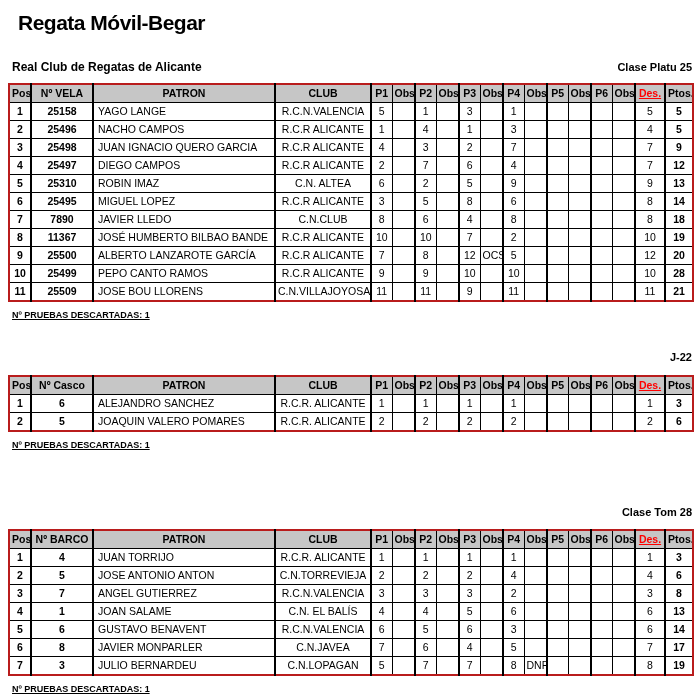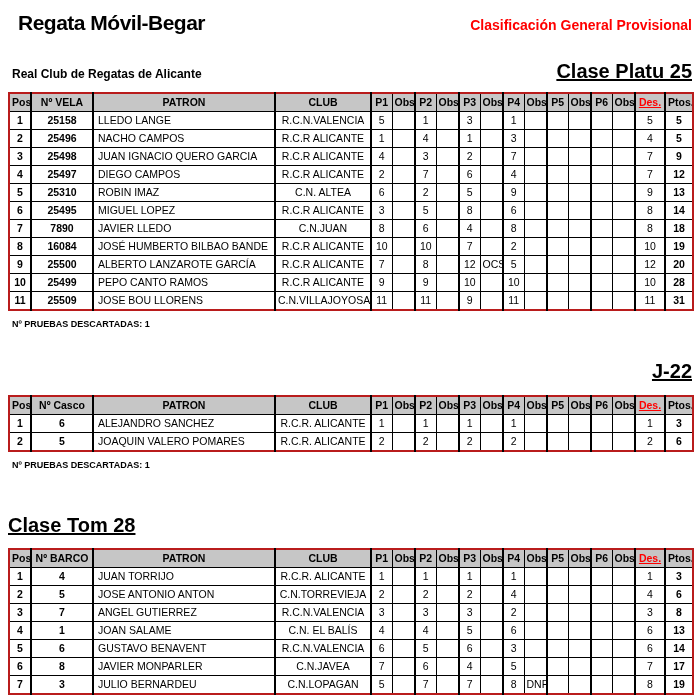--- a/index.html
+++ b/index.html
@@ -16,27 +16,27 @@
     margin-top: 11px;
     display: flex; justify-content: space-between; align-items: baseline;
   }
   .doc-title { font-size: 21px; font-weight: bold; padding-left: 10px; letter-spacing: -0.5px; text-align: center; }
   .doc-subtitle { font-size: 14px; font-weight: bold; color: #ff0000; }
 
   .section-heading-row {
     display: flex; justify-content: space-between; align-items: baseline;
   }
   .left-heading { font-size: 12px; font-weight: bold; padding-left: 4px; }
-  .right-heading { font-size: 20px; font-weight: bold; text-decoration: underline; }
+  .right-heading { font-size: 11px; font-weight: bold; }
 
   .sec1 .section-heading-row { margin-top: 25px; }
   .sec1 table { margin-top: 9px; }
   .sec2 .section-heading-row { margin-top: 31px; justify-content: flex-end; text-align: center; }
   .sec2 table { margin-top: 12px; }
-  .sec3 .section-heading-row { margin-top: 44px; }
+  .sec3 .section-heading-row { margin-top: 56px; justify-content: flex-end; }
   .sec3 table { margin-top: 11px; }
 
   table {
     border-collapse: collapse; table-layout: fixed;
     width: 684px;
     border: 2px solid #b91c1c;
     font-size: 10.5px;
   }
   th, td {
     border: 1px solid #000;
@@ -45,30 +45,29 @@
     text-align: center;
     overflow: hidden; white-space: nowrap;
     line-height: 17px;
   }
   th { background: #c6c6c6; font-weight: bold; font-size: 10.5px; }
   th.red { color: #ff0000; text-decoration: underline; }
   .bl { border-left: 2px solid #000; }
   td.patron { text-align: left; padding-left: 4px; }
   td.pos, td.boat, td.ptos { font-weight: bold; }
 
-  .footnote { font-size: 9px; font-weight: bold; margin-top: 8px; padding-left: 4px; }
+  .footnote { font-size: 9px; font-weight: bold; margin-top: 8px; padding-left: 4px; text-decoration: underline; }
 </style>
 </head>
 <body>
 
 <div class="page">
 
   <div class="title-row">
     <span class="doc-title">Regata Móvil-Begar</span>
-    <span class="doc-subtitle">Clasificación General Provisional</span>
   </div>
 
   <div class="sec1">
     <div class="section-heading-row">
       <span class="left-heading">Real Club de Regatas de Alicante</span>
       <span class="right-heading">Clase Platu 25</span>
     </div>
     <table>
         <colgroup>
           <col style="width: 22px;">
@@ -109,21 +108,21 @@
             <th class="bl ">P6</th>
             <th class="">Obs</th>
             <th class="bl red">Des.</th>
             <th class="bl ">Ptos.</th>
           </tr>
         </thead>
         <tbody>
           <tr>
             <td class="pos">1</td>
             <td class="boat bl">25158</td>
-            <td class="patron bl">LLEDO LANGE</td>
+            <td class="patron bl">YAGO LANGE</td>
             <td class="club bl">R.C.N.VALENCIA</td>
             <td class="p bl">5</td>
             <td class="obs"></td>
             <td class="p bl">1</td>
             <td class="obs"></td>
             <td class="p bl">3</td>
             <td class="obs"></td>
             <td class="p bl">1</td>
             <td class="obs"></td>
             <td class="p bl"></td>
@@ -230,39 +229,39 @@
             <td class="obs"></td>
             <td class="p bl"></td>
             <td class="obs"></td>
             <td class="des bl">8</td>
             <td class="ptos bl">14</td>
           </tr>
           <tr>
             <td class="pos">7</td>
             <td class="boat bl">7890</td>
             <td class="patron bl">JAVIER LLEDO</td>
-            <td class="club bl">C.N.JUAN</td>
+            <td class="club bl">C.N.CLUB</td>
             <td class="p bl">8</td>
             <td class="obs"></td>
             <td class="p bl">6</td>
             <td class="obs"></td>
             <td class="p bl">4</td>
             <td class="obs"></td>
             <td class="p bl">8</td>
             <td class="obs"></td>
             <td class="p bl"></td>
             <td class="obs"></td>
             <td class="p bl"></td>
             <td class="obs"></td>
             <td class="des bl">8</td>
             <td class="ptos bl">18</td>
           </tr>
           <tr>
             <td class="pos">8</td>
-            <td class="boat bl">16084</td>
+            <td class="boat bl">11367</td>
             <td class="patron bl">JOSÉ HUMBERTO BILBAO BANDE</td>
             <td class="club bl">R.C.R ALICANTE</td>
             <td class="p bl">10</td>
             <td class="obs"></td>
             <td class="p bl">10</td>
             <td class="obs"></td>
             <td class="p bl">7</td>
             <td class="obs"></td>
             <td class="p bl">2</td>
             <td class="obs"></td>
@@ -324,21 +323,21 @@
             <td class="obs"></td>
             <td class="p bl">9</td>
             <td class="obs"></td>
             <td class="p bl">11</td>
             <td class="obs"></td>
             <td class="p bl"></td>
             <td class="obs"></td>
             <td class="p bl"></td>
             <td class="obs"></td>
             <td class="des bl">11</td>
-            <td class="ptos bl">31</td>
+            <td class="ptos bl">21</td>
           </tr>
         </tbody>
       </table>
     <div class="footnote">Nº PRUEBAS DESCARTADAS: 1</div>
   </div>
 
   <div class="sec2">
     <div class="section-heading-row">
       <span class="right-heading">J-22</span>
     </div>

